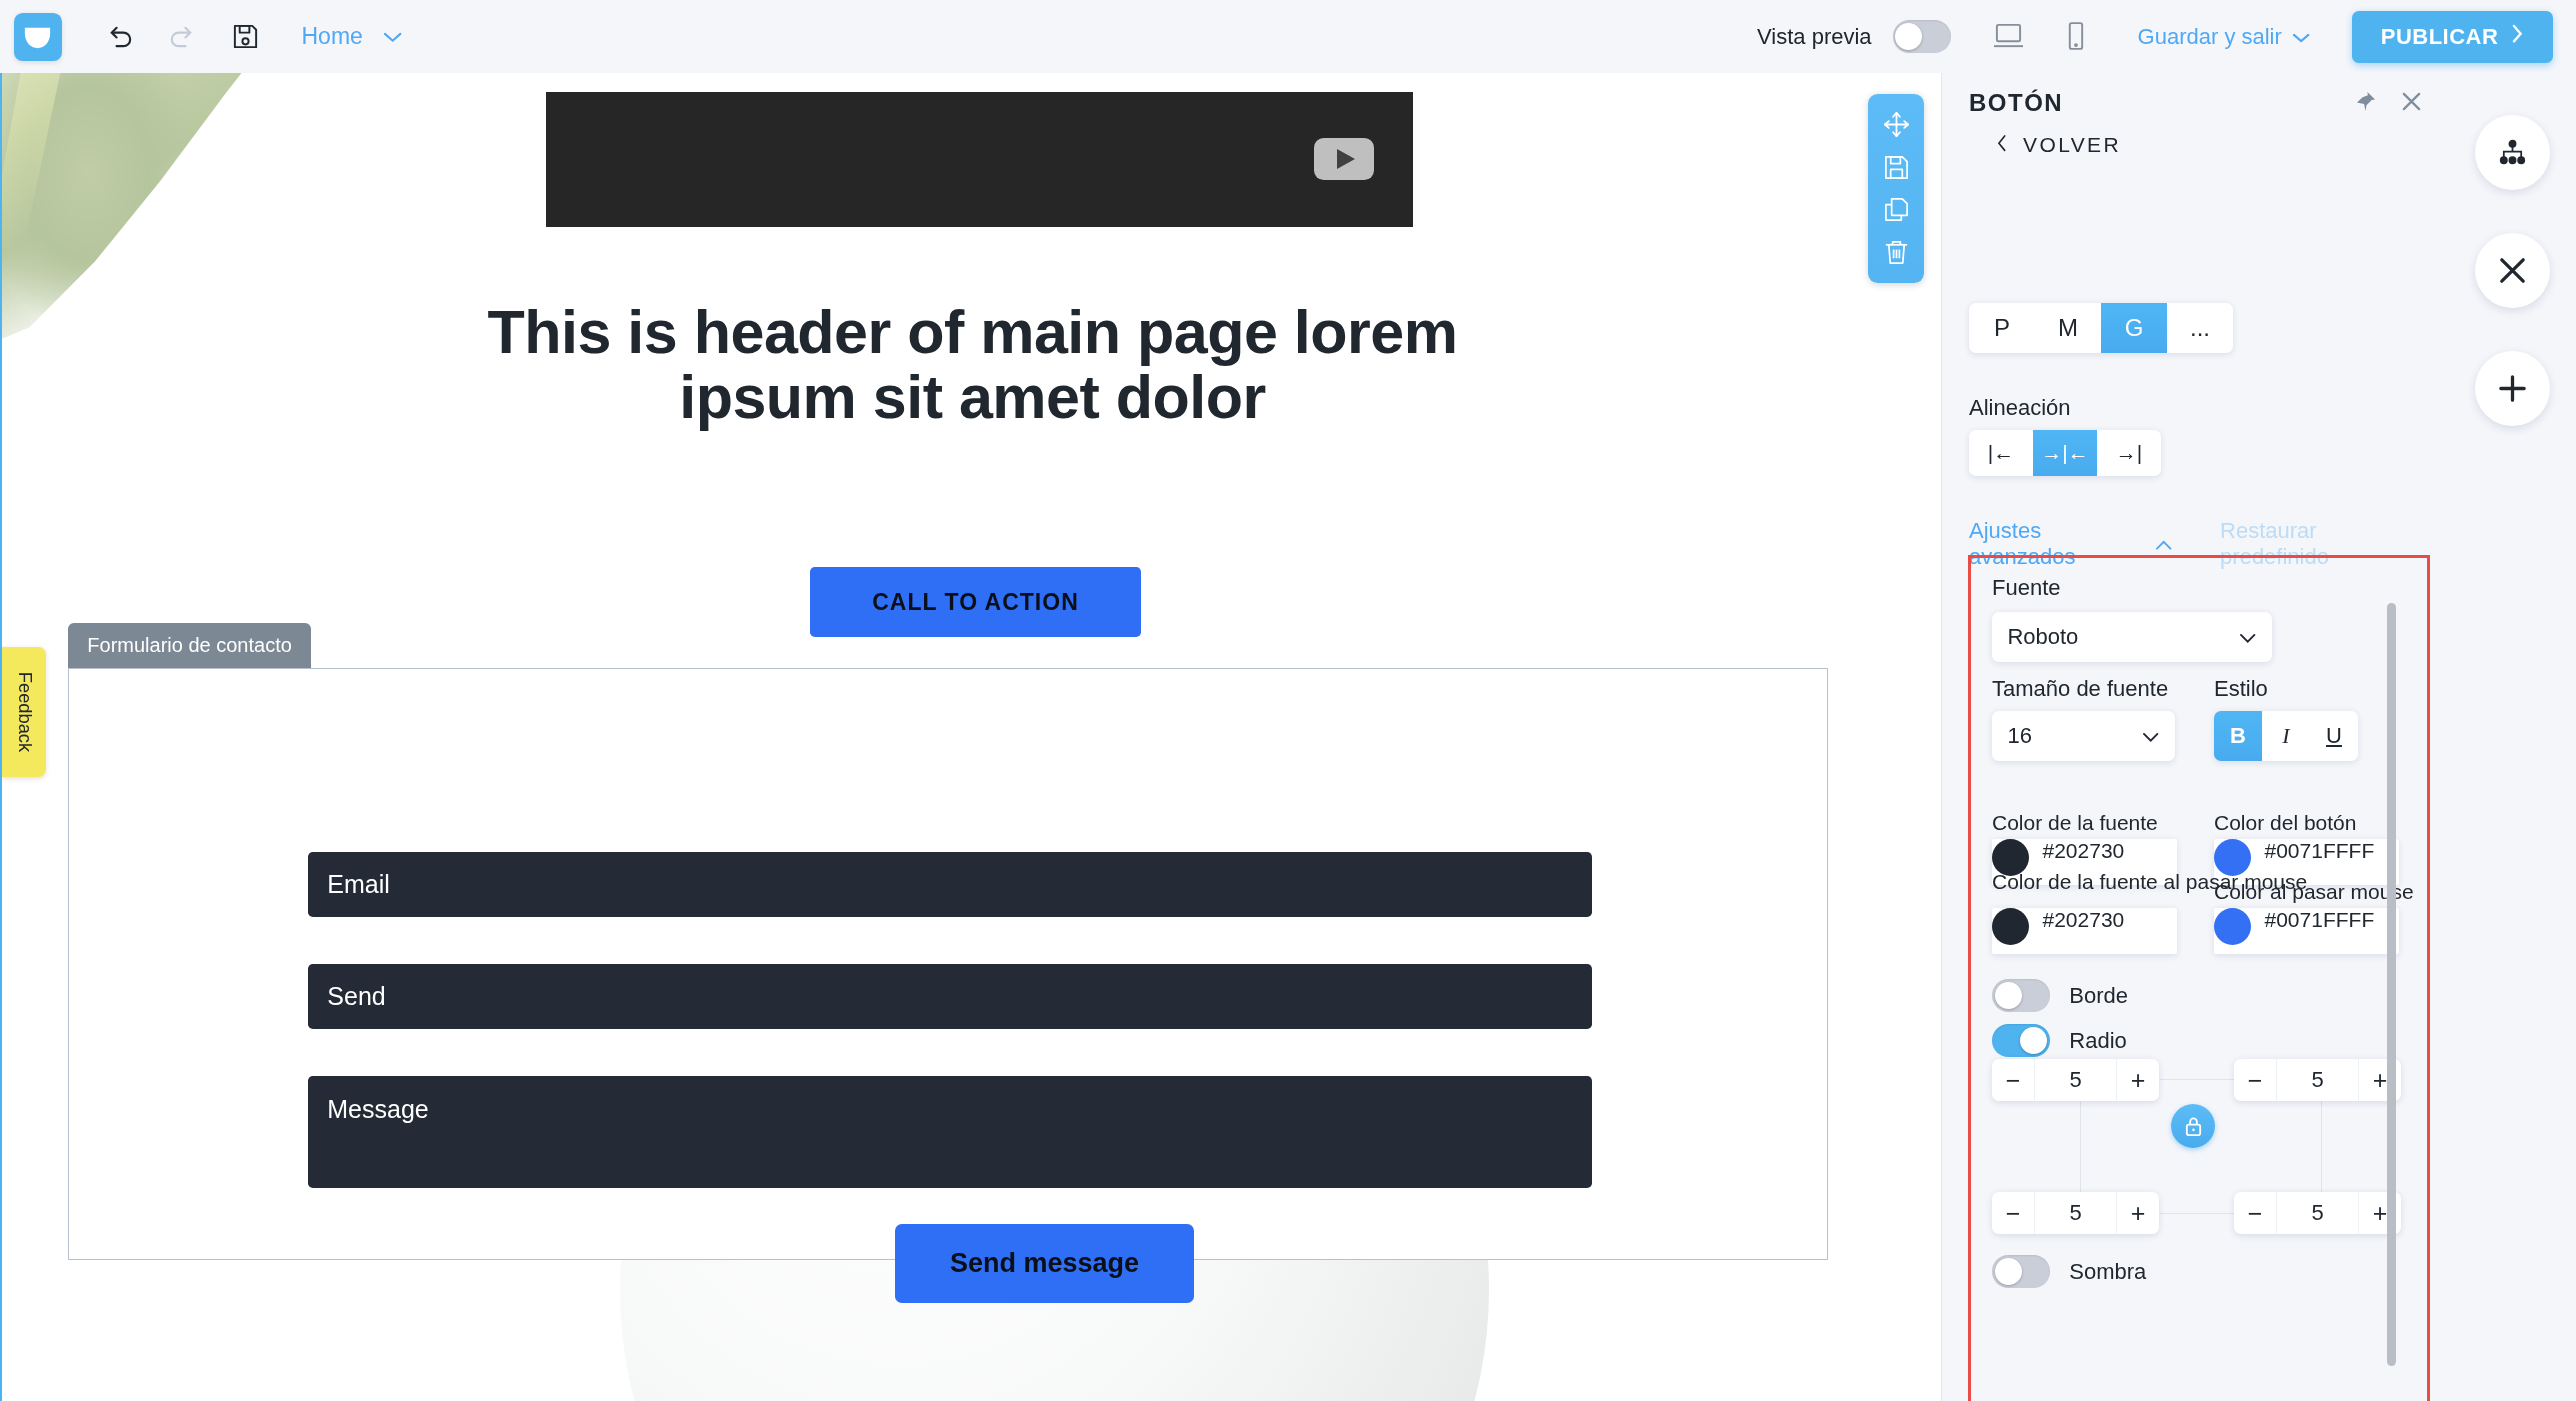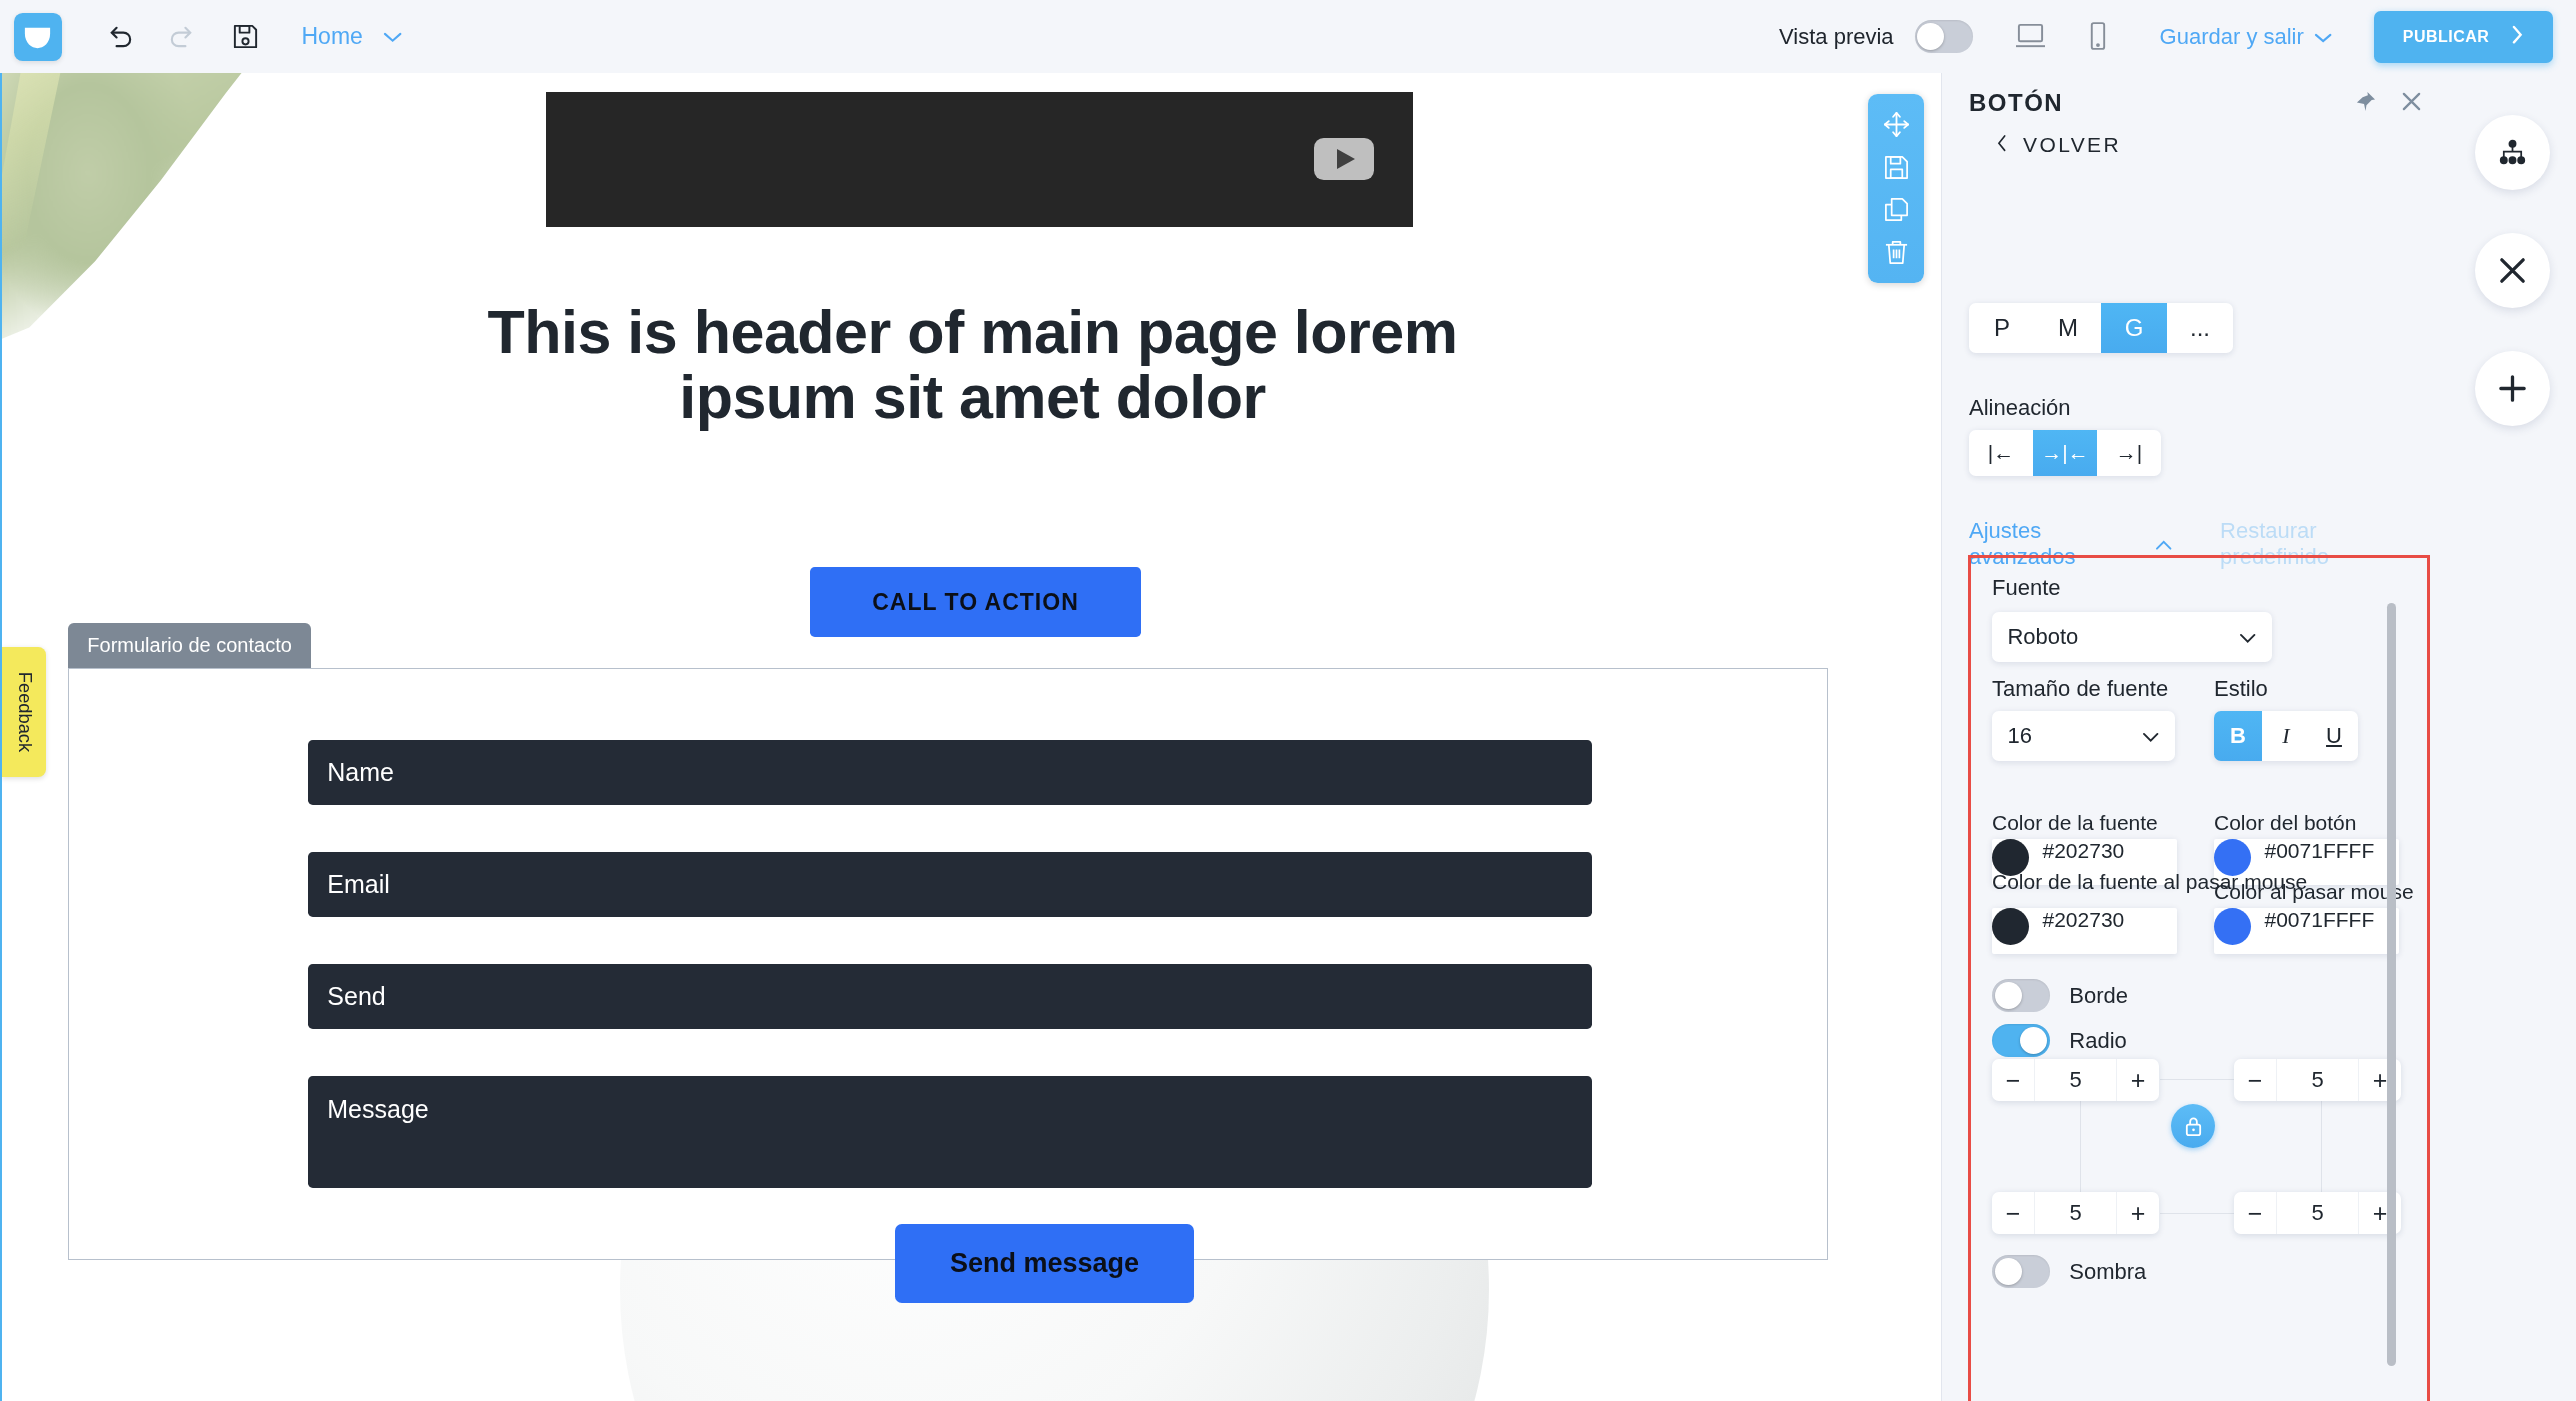--- a/index.html
+++ b/index.html
@@ -56,23 +56,23 @@
   .switch.on .knob { left: auto; right: 2.9px; }
   #desktop-icon { margin-left: 37px; }
   #mobile-icon { margin-left: 25px; }
   #save-exit {
     margin-left: 41px; color: #4fa8f5; font-size: 22px;
     display: flex; align-items: center; gap: 10.6px; cursor: pointer;
   }
   #publish-btn {
     margin-left: 41px; margin-right: 23px;
     background: #4fb3f0; color: #fff;
-    font-size: 16px; font-weight: bold; letter-spacing: 0.5px;
+    font-size: 22px; font-weight: bold; letter-spacing: 0.5px;
     padding: 0 29px; height: 52px; border-radius: 6.8px;
-    display: flex; align-items: center; gap: 22px; cursor: pointer;
+    display: flex; align-items: center; gap: 13px; cursor: pointer;
     box-shadow: 0 2.9px 7.7px rgba(79,179,240,.45);
   }
 
   
   #canvas {
     position: absolute; top: 73px; left: 0; width: 1941px; height: 1329px;
     overflow: hidden; background: #fff;
     border-left: 2.9px solid #4fb3f0;
   }
   #hero {
@@ -433,21 +433,20 @@
 
   <div id="cta-btn">CALL TO ACTION</div>
 
   <div id="feedback-tab">
     <span>Feedback</span>
   </div>
 
   <div id="form-wrap">
     <div id="form-tab">Formulario de contacto</div>
     <div id="form-card">
-      <div class="form-field" id="f-name">Name</div>
       <div class="form-field" id="f-email">Email</div>
       <div class="form-field" id="f-phone">Send</div>
       <div class="form-field" id="f-message">Message</div>
       <div id="send-btn">Send message</div>
     </div>
   </div>
 
   <div id="float-tools">
     <div class="ft">
       <svg width="29" height="29" viewBox="0 0 30 30" fill="none" stroke="#fff" stroke-width="1.9" stroke-linecap="round" stroke-linejoin="round">

